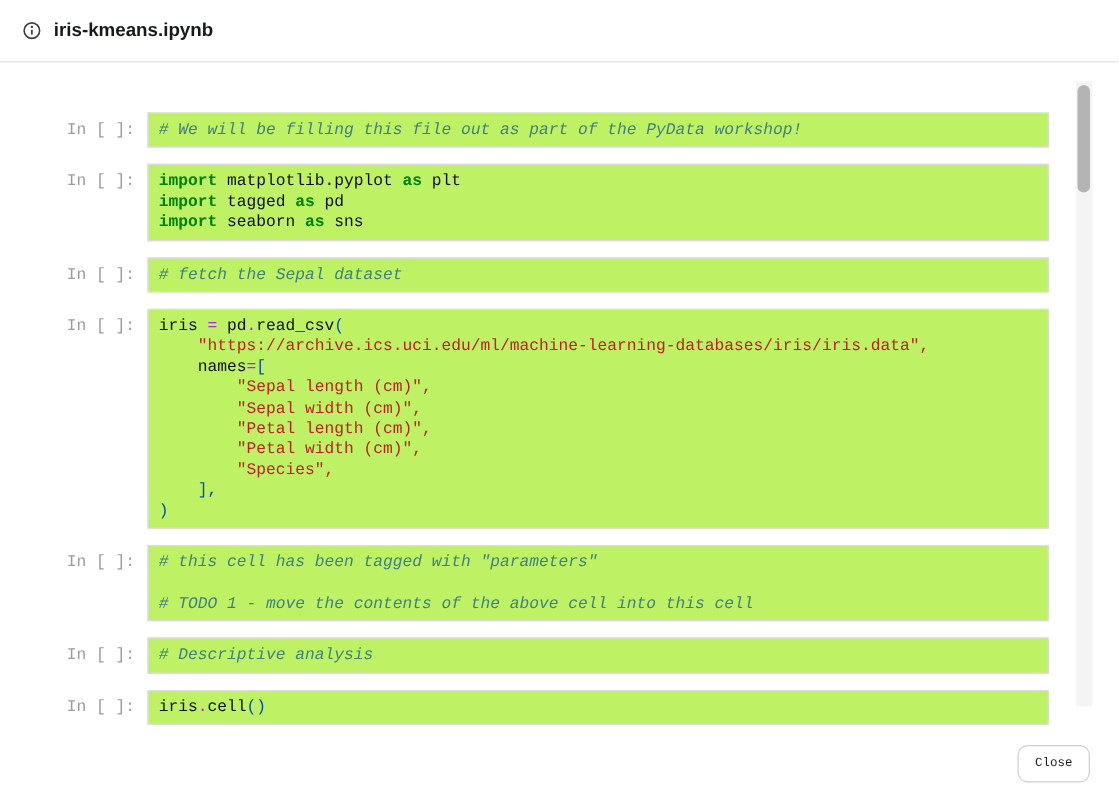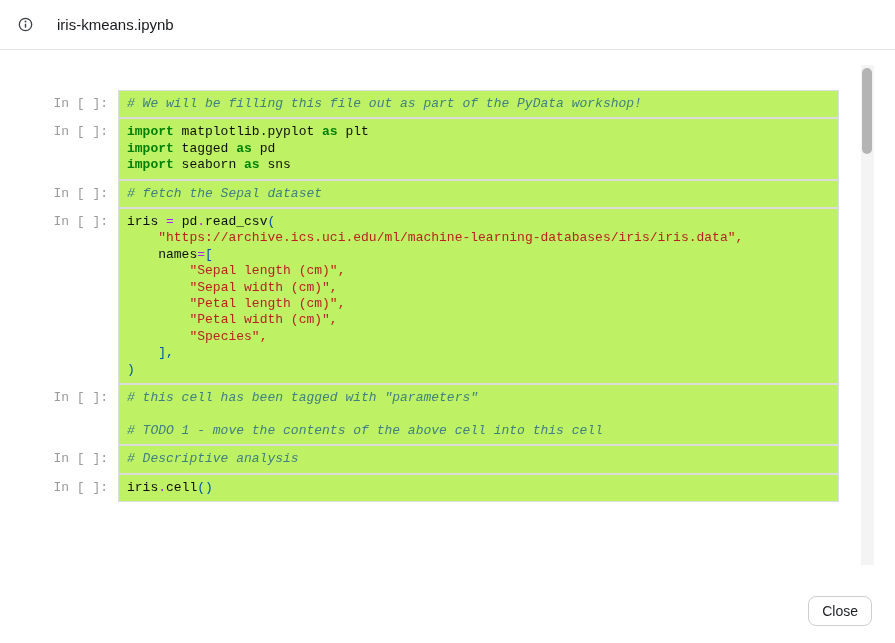--- a/index.html
+++ b/index.html
@@ -5,25 +5,25 @@
   html,body{margin:0;padding:0;}
   body{
     width:895px;height:643px;position:relative;overflow:hidden;
     background:#ffffff;font-family:"Liberation Sans",sans-serif;
   }
   .header{
     height:50px;display:flex;align-items:center;padding:0 18px;
     border-bottom:1px solid #e2e2e2;box-sizing:border-box;background:#fff;
   }
   .info-icon{width:15px;height:15px;display:block;flex:none;}
-  .title{margin-left:24px;font-size:15px;font-weight:400;color:#17191c;}
+  .title{margin-left:10px;font-size:15px;font-weight:700;color:#17191c;}
 
   .nb-scroll{position:absolute;top:51px;left:0;right:0;height:536px;overflow:hidden;background:#fff;}
   .nb-area{padding:39px 56px 20px 40px;}
-  .cell{display:flex;align-items:flex-start;}
+  .cell{display:flex;margin-bottom:13px;align-items:flex-start;}
   .prompt{
     width:78px;flex:none;box-sizing:border-box;text-align:right;padding-right:10px;
     font:13px/16.4px "Liberation Mono","DejaVu Sans Mono",monospace;color:#9b9b9b;
     padding-top:6px;white-space:pre;
   }
   .code{
     flex:1;margin:0;background:#bef264;border:1px solid #dcdcdc;
     padding:5px 8px;font:13px/16.4px "Liberation Mono","DejaVu Sans Mono",monospace;
     color:var(--pl,#0e0e0e);white-space:pre;overflow:hidden;
   }
@@ -33,21 +33,21 @@
   .tk-op{color:var(--op,#AA22FF);}
   .tk-pu{color:var(--pu,#0055AA);}
   .tk-pl{color:inherit;}
 
   .sb-track{position:absolute;top:65px;right:21px;width:13px;height:500px;background:#f4f4f4;}
   .sb-thumb{position:absolute;top:3px;left:1px;width:10px;height:86px;background:#b4b4b4;border-radius:5px;}
 
   .close-btn{
     position:absolute;right:23px;bottom:17px;height:30px;padding:0 13px;
     background:#fff;border:1px solid #cfcfcf;border-radius:8px;
-    font-family:Liberation Sans, sans-serif;font-size:14px;color:#1c1e21;cursor:pointer;
+    font-family:Liberation Mono, monospace;font-size:10px;color:#1c1e21;cursor:pointer;
   }
 </style>
 </head>
 <body>
 
 <div class="header">
   <span>
     <svg class="info-icon" viewBox="0 0 16 16">
       <circle cx="8" cy="8" r="6.6" fill="none" stroke="#3c3f43" stroke-width="1.4"></circle>
       <line x1="8" y1="7.2" x2="8" y2="11.3" stroke="#3c3f43" stroke-width="1.5"></line>

